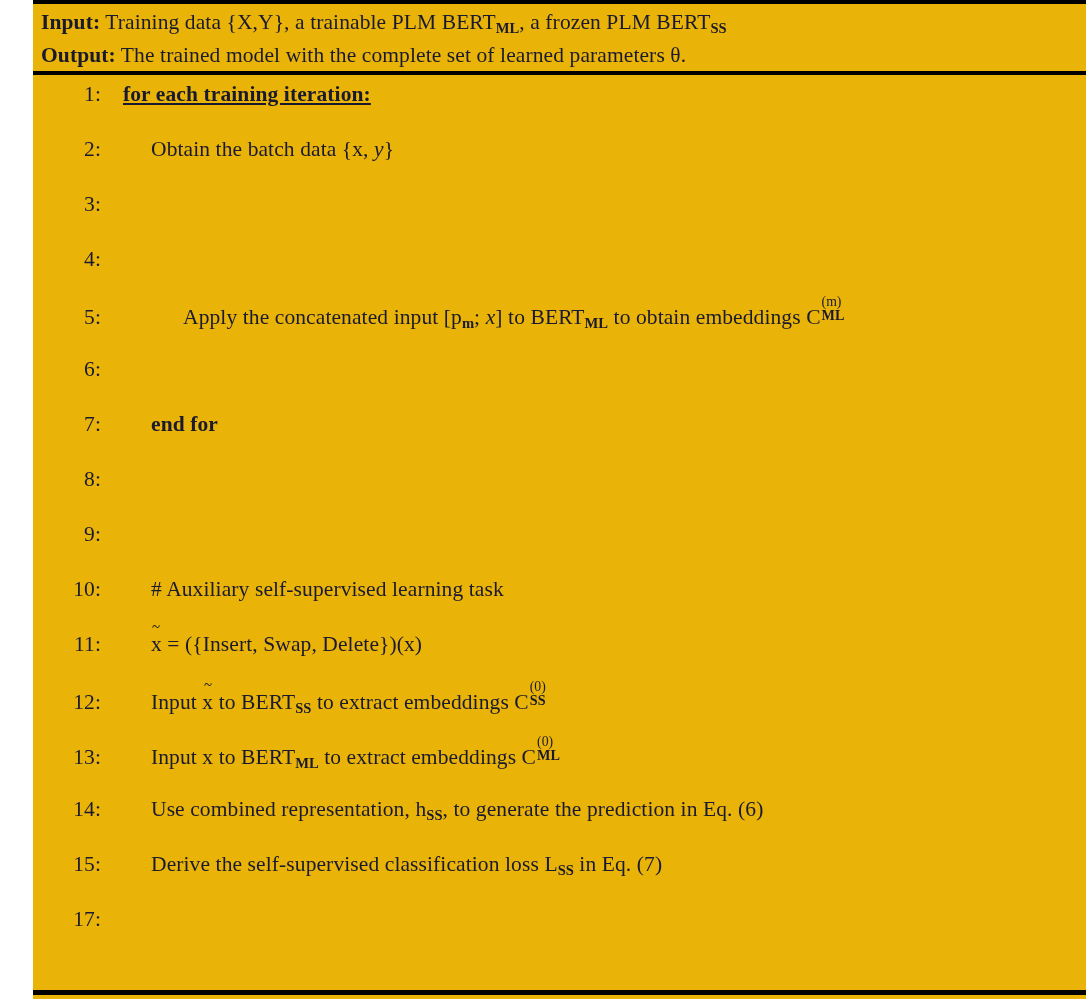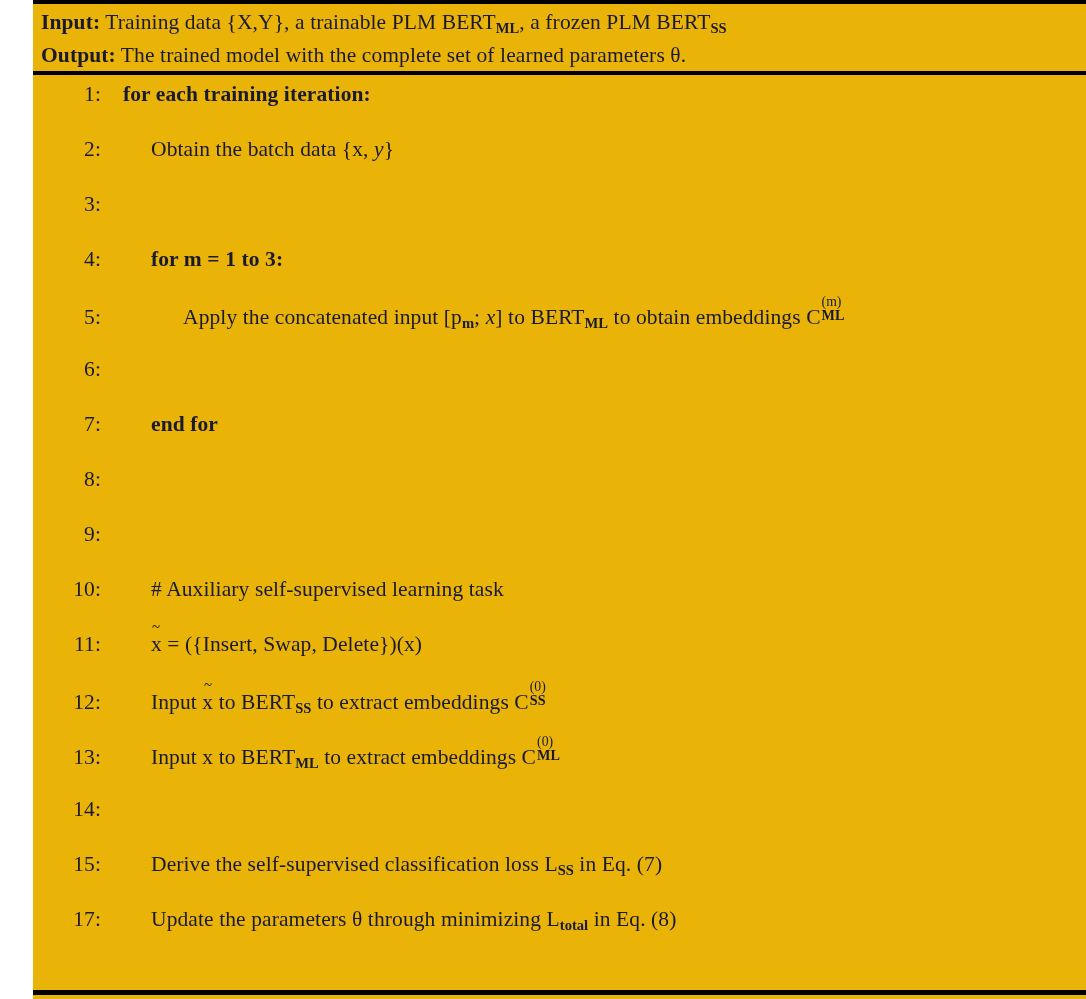--- a/index.html
+++ b/index.html
@@ -66,21 +66,21 @@
   .line-no {
     width: 48px;
     text-align: right;
     flex: 0 0 48px;
     padding-left: 20px;
     box-sizing: content-box;
   }
   .line-text {
     padding-left: 22px;
   }
-  .ind-0 { padding-left: 22px; }
+  .ind-0 { padding-left: 22px; text-decoration: underline; }
   .ind-1 { padding-left: 50px; }
   .ind-2 { padding-left: 82px; }
   sub {
     font-size: 0.68em;
     vertical-align: -0.28em;
     font-weight: bold;
     letter-spacing: 0;
   }
   sup {
     font-size: 0.66em;
@@ -156,21 +156,20 @@
       <span class="line-no">2:</span>
       <span class="line-text ind-1"><span>Obtain the batch data {x, </span><span class="var">y</span><span>}</span></span>
     </div>
 
     <div class="alg-line">
       <span class="line-no">3:</span>
     </div>
 
     <div class="alg-line">
       <span class="line-no">4:</span>
-      <span class="line-text ind-1 kw">for m = 1 to 3:</span>
     </div>
 
     <div class="alg-line">
       <span class="line-no">5:</span>
       <span class="line-text ind-2"><span>Apply the concatenated input [p</span><sub>m</sub><span>; </span><span class="var">x</span><span>] to  BERT</span><sub>ML</sub><span>  to obtain embeddings  C</span><span class="supsub"><sup>(m)</sup><sub>ML</sub></span></span>
     </div>
 
     <div class="alg-line">
       <span class="line-no">6:</span>
     </div>
@@ -203,30 +202,30 @@
       <span class="line-text ind-1"><span>Input  </span><span class="tilde-x">x</span><span>  to  BERT</span><sub>SS</sub><span>  to extract embeddings  C</span><span class="supsub"><sup>(0)</sup><sub>SS</sub></span></span>
     </div>
 
     <div class="alg-line">
       <span class="line-no">13:</span>
       <span class="line-text ind-1"><span>Input  x  to  BERT</span><sub>ML</sub><span>  to extract embeddings  C</span><span class="supsub"><sup>(0)</sup><sub>ML</sub></span></span>
     </div>
 
     <div class="alg-line">
       <span class="line-no">14:</span>
+      <span class="line-text ind-1"><span>Use combined representation,  h</span><sub>SS</sub><span>, to generate the prediction in Eq. (6)</span></span>
     </div>
 
     <div class="alg-line">
       <span class="line-no">15:</span>
       <span class="line-text ind-1"><span>Derive the self-supervised classification loss  L</span><sub>SS</sub><span>  in Eq. (7)</span></span>
     </div>
 
 
     <div class="alg-line">
       <span class="line-no">17:</span>
-      <span class="line-text ind-1"><span>Update the parameters  θ  through minimizing  L</span><sub>total</sub><span>  in Eq. (8)</span></span>
     </div>
 
   </div>
 
   <div class="rule-bottom"></div>
 
 </div>
 
 </body></html>

